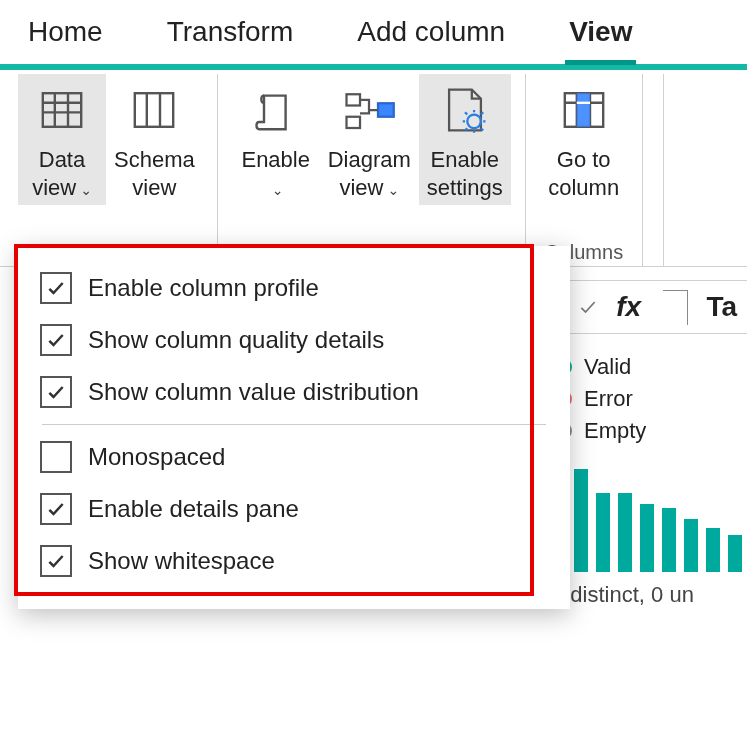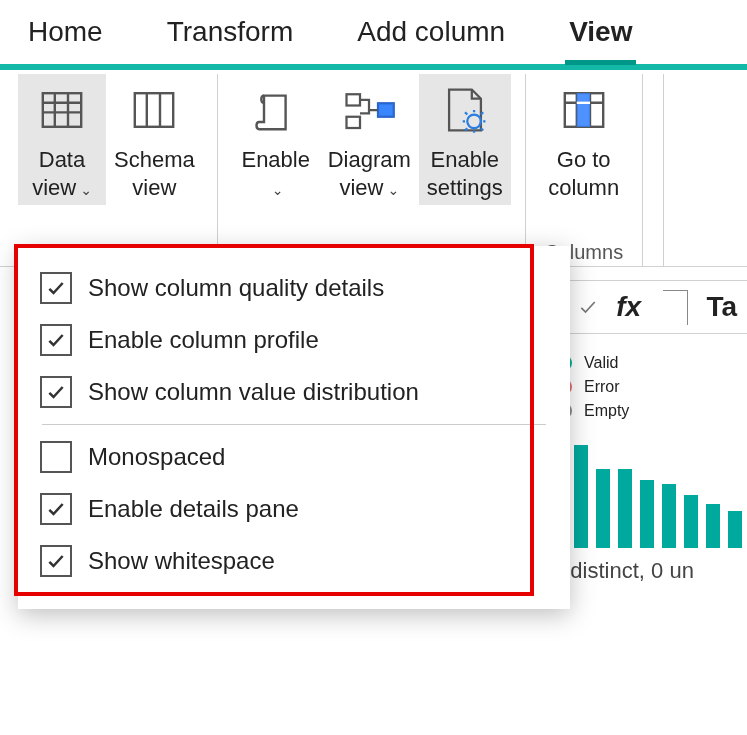--- a/index.html
+++ b/index.html
@@ -161,21 +161,21 @@
     width: 1px;
     background: #c8c8c8;
     align-self: stretch;
   }
   .colname {
     font-size: 22px;
     font-weight: 600;
   }
   .quality {
     padding: 14px 4px 0 26px;
-    font-size: 16px;
+    font-size: 22px;
   }
   .quality div { display:flex; align-items:center; gap:12px; margin: 6px 0;}
   .dot { width:16px; height:16px; border-radius:50%; }
   .dot.valid { background:#00b294; }
   .dot.error { background:#e86c6c; }
   .dot.empty { background:#8a8a8a; }
   .bars {
     display:flex;
     align-items:flex-end;
     gap:8px;
@@ -318,29 +318,29 @@
   <div style="width:20px;border-right:1px solid #d0d0d0;"></div>
 </div>
 
 <div class="dropdown">
   <div class="chk-row">
     <div class="chk checked">
         <svg viewBox="0 0 24 24" fill="none" stroke-width="3">
           <polyline points="4,13 9,18 20,6"></polyline>
         </svg>
       </div>
-    <span>Show column quality details</span>
+    <span>Enable column profile</span>
   </div>
   <div class="chk-row">
     <div class="chk checked">
         <svg viewBox="0 0 24 24" fill="none" stroke-width="3">
           <polyline points="4,13 9,18 20,6"></polyline>
         </svg>
       </div>
-    <span>Enable column profile</span>
+    <span>Show column quality details</span>
   </div>
   <div class="chk-row">
     <div class="chk checked">
         <svg viewBox="0 0 24 24" fill="none" stroke-width="3">
           <polyline points="4,13 9,18 20,6"></polyline>
         </svg>
       </div>
     <span>Show column value distribution</span>
   </div>
   <div class="sep"></div>

